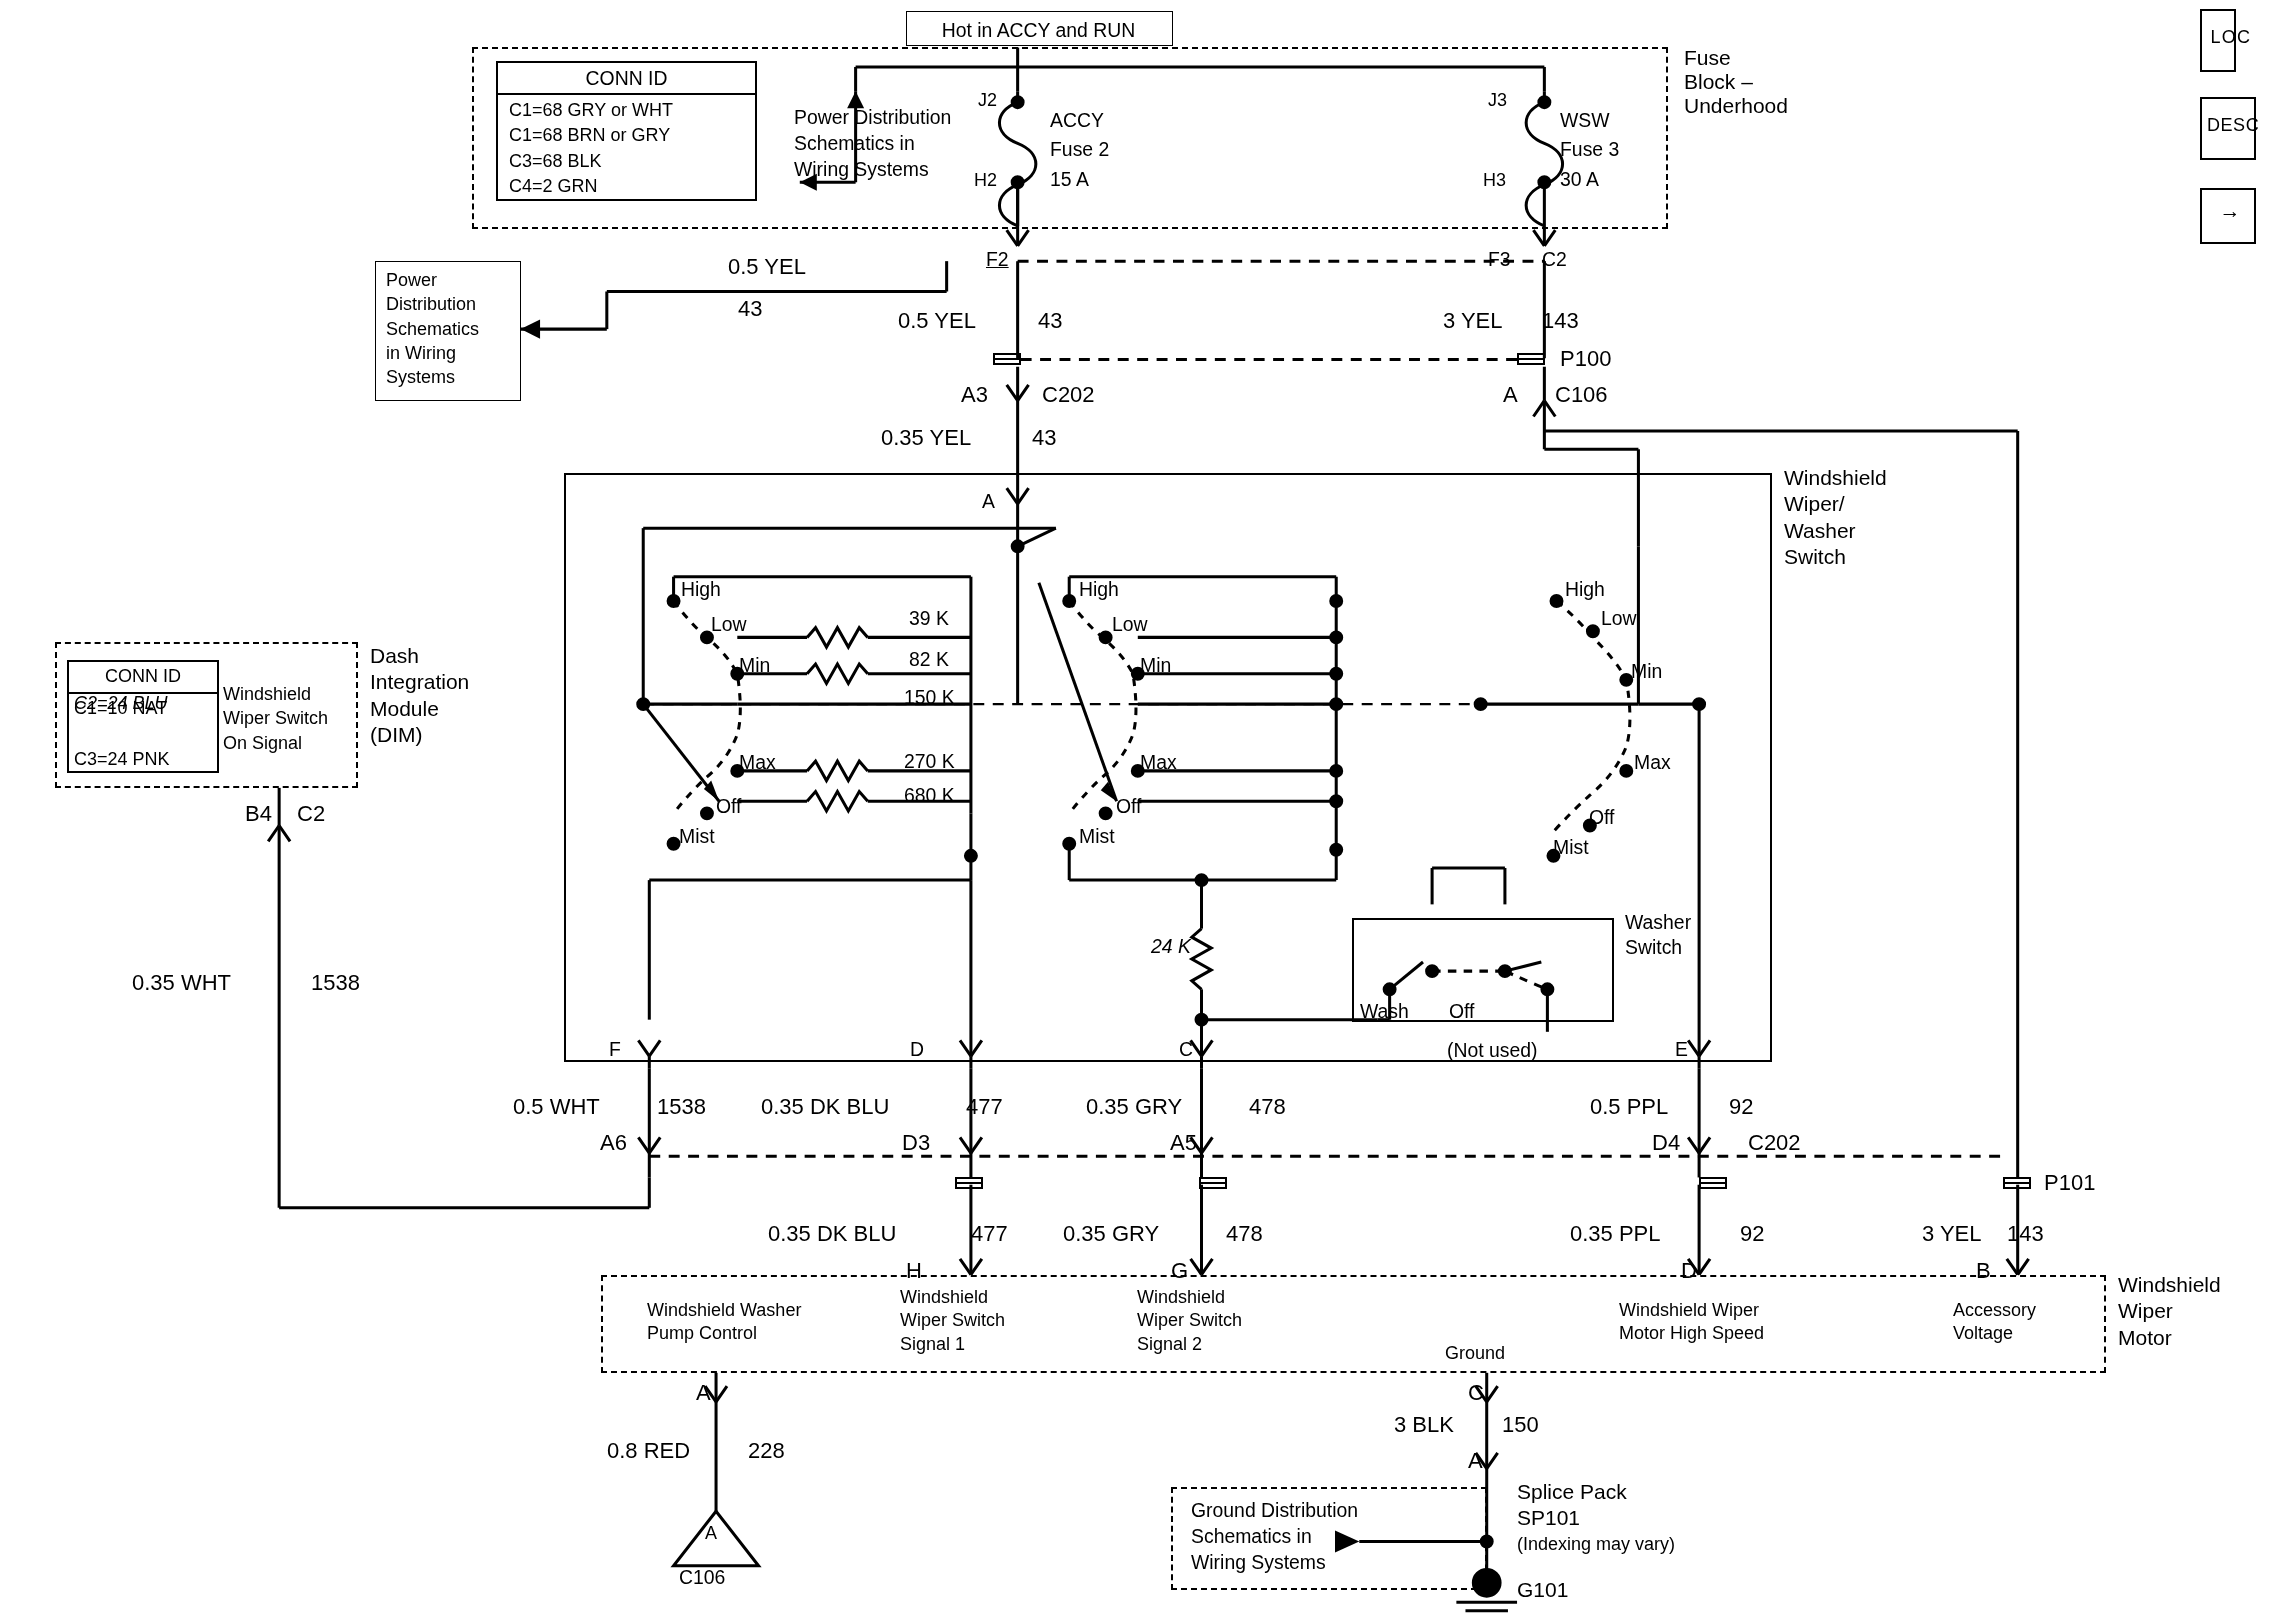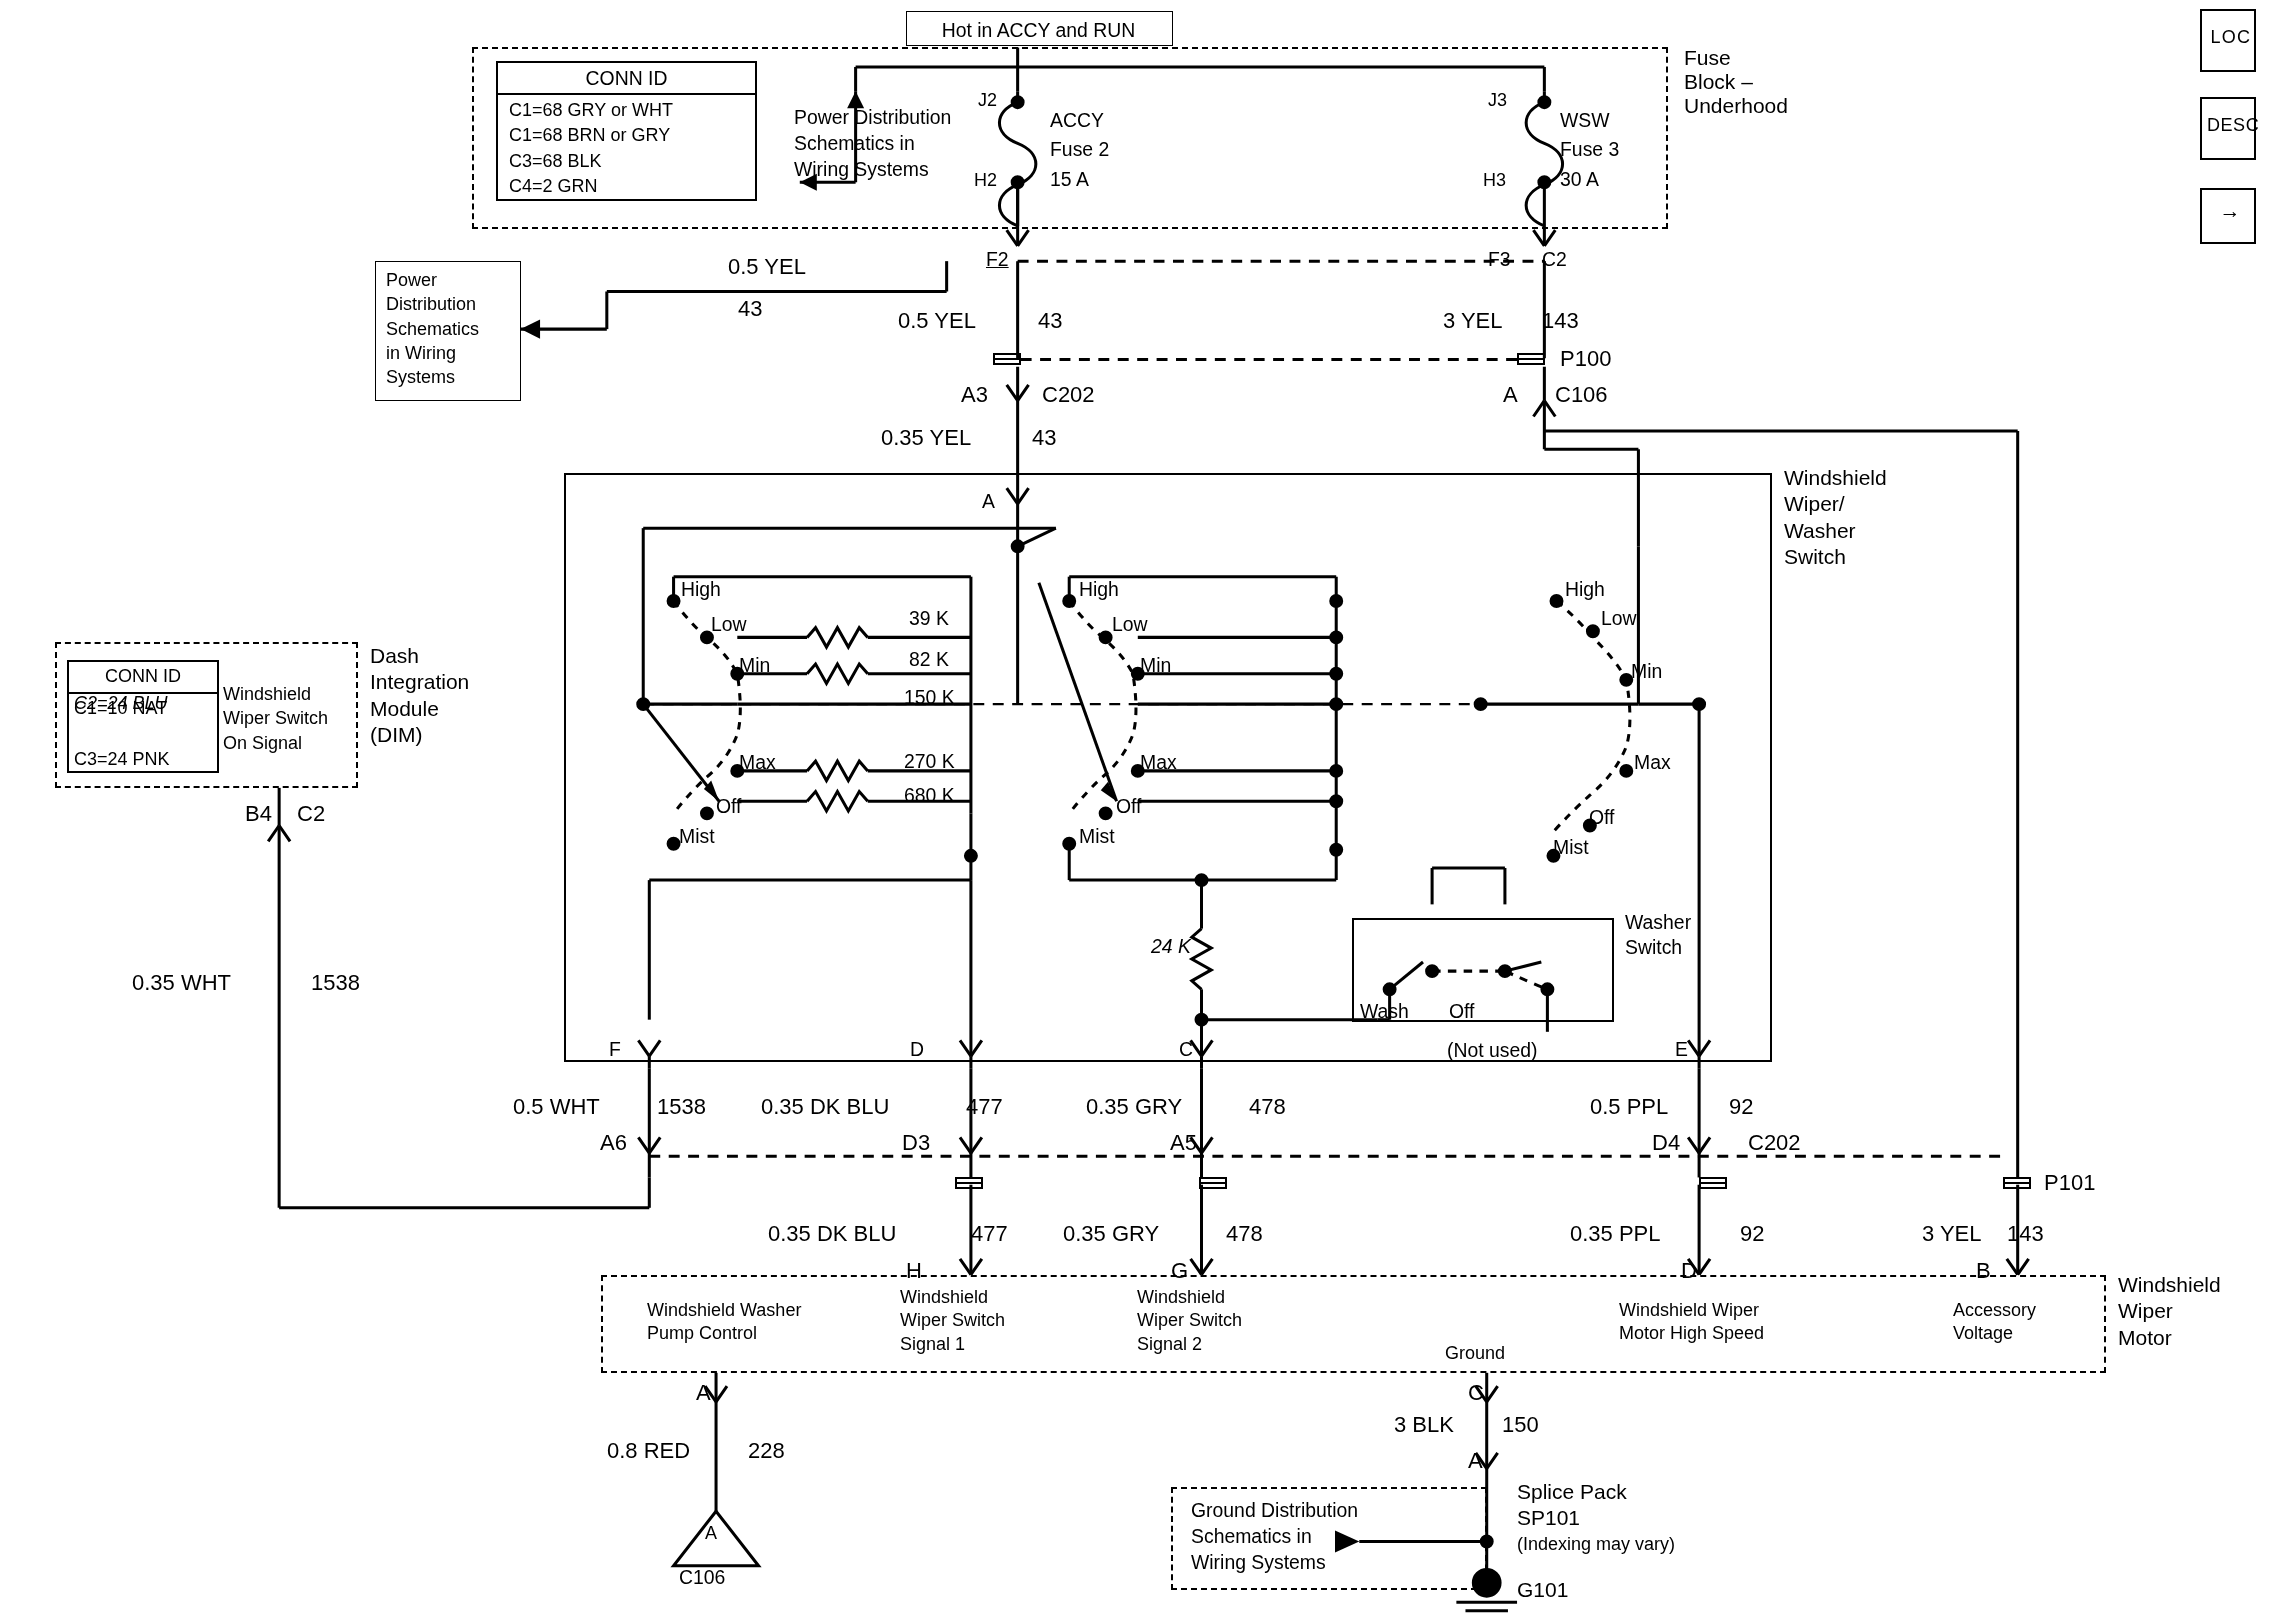--- a/index.html
+++ b/index.html
@@ -16,21 +16,21 @@
   .f36{font-size:22px;}
   .f40{font-size:21px;}
   .ctr{text-align:center;}
   svg{position:absolute;left:0;top:0;width:2295px;height:1617px;pointer-events:none;}
 </style>
 </head>
 <body>
 
 <div id="root">
 
-  <div class="box" style="left:2200px;top:8.5px;width:56px;height:63px;border-width:2.4px;">
+  <div class="box" style="left:2200px;top:8.5px;width:36px;height:63px;border-width:2.4px;">
     <div class="lbl f30" style="left:8.5px;top:16px;letter-spacing:1.2px;">LOC</div>
   </div>
   <div class="box" style="left:2200px;top:97px;width:56px;height:63px;">
     <div class="lbl f30" style="left:4.9px;top:16px;letter-spacing:0.6px;">DESC</div>
   </div>
   <div class="box" style="left:2200px;top:188px;width:56px;height:56px;">
     <div class="lbl f40 ctr" style="left:0;top:8.5px;width:56px;">→</div>
   </div>
 
   <div class="box" style="left:906px;top:11px;width:267px;height:35px;border-width:1.8px;">

